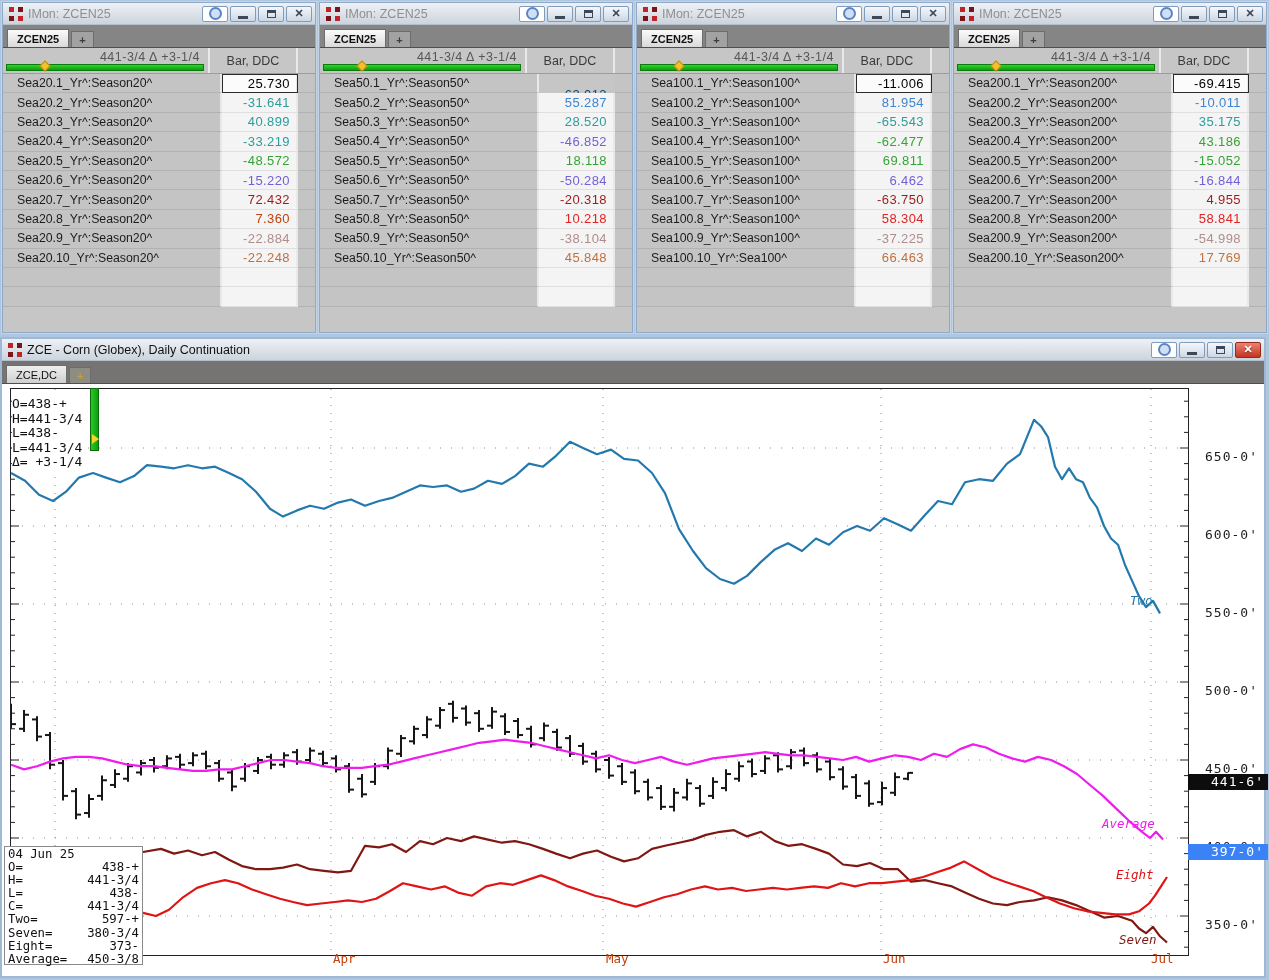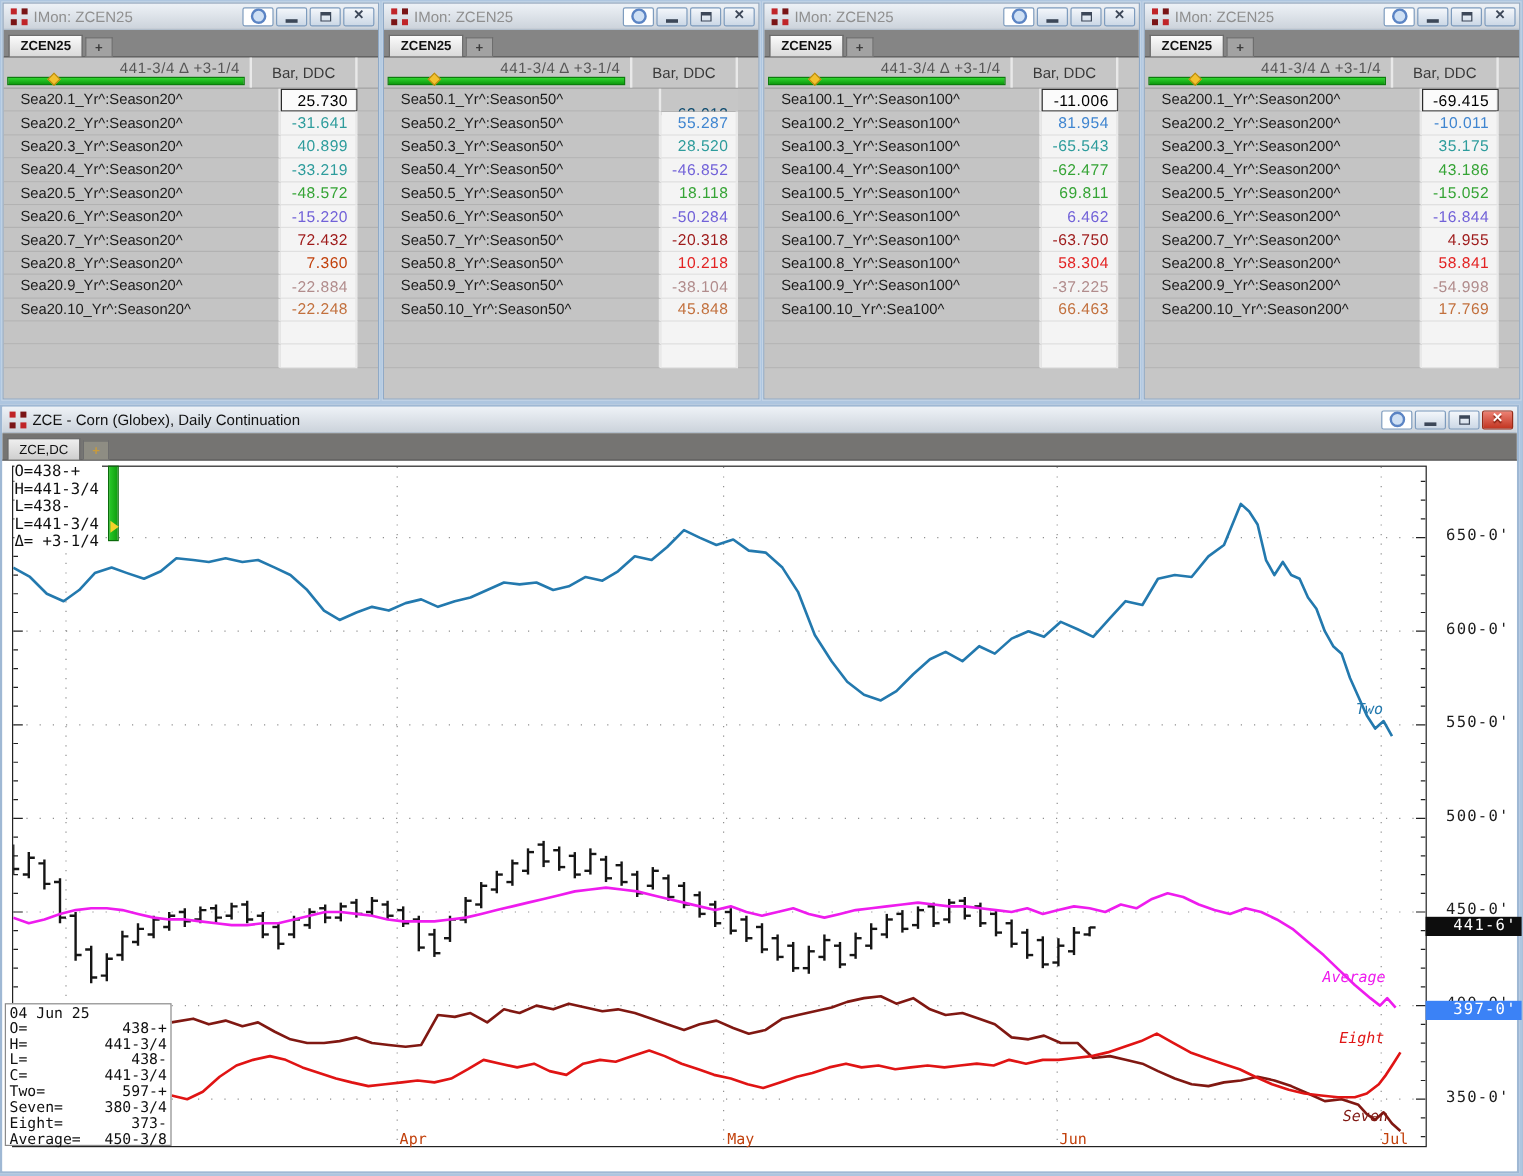--- a/index.html
+++ b/index.html
@@ -50,30 +50,30 @@
   .gbar .marker{position:absolute;left:34px;top:-3px;width:6px;height:6px;background:#f2c12e;
                 transform:rotate(45deg);border:1px solid #b88a10;}
   .th2{width:86px;font-size:12.5px;color:#3a3a3a;display:flex;align-items:center;justify-content:center;
        border-right:2px solid #e9e9e9;}
   .th3{width:17px;}
   .rows{display:flex;flex-direction:column;}
   .row{display:flex;height:19.4px;box-sizing:border-box;}
   .lab{flex:1;background:#c4c4c4;border-bottom:1px solid #b2b2b2;border-right:2px solid #e9e9e9;
        font-size:12.3px;color:#1c1c1c;display:flex;align-items:center;padding-left:14px;box-sizing:border-box;
        white-space:nowrap;overflow:hidden;}
-  .val{width:64px;background:#f4f4f4;border-bottom:1px solid #e0e0e0;border-right:2px solid #e9e9e9;
+  .val{width:76px;background:#f4f4f4;border-bottom:1px solid #e0e0e0;border-right:2px solid #e9e9e9;
        font-size:13px;display:flex;align-items:center;justify-content:flex-end;
        padding-right:6px;box-sizing:border-box;letter-spacing:.4px;}
   .val.sel{outline:1px solid #2b2b2b;outline-offset:-1px;background:#fbfbfb;}
   .ex{width:17px;background:#c4c4c4;border-bottom:1px solid #b2b2b2;}
   .erow .val{background:#f4f4f4;}
   .pfill{flex:1;background:#c6c6c6;}
   
   #chartwin{left:0;top:337px;width:1266px;height:641px;}
-  .mono{font-family:"DejaVu Sans Mono",monospace;}
+  .mono{font-family:"DejaVu Sans Mono",monospace;margin-top:10px;}
   #plotwrap{position:absolute;left:0;top:45px;right:0;bottom:0;background:#fff;}
   #plotsvg{position:absolute;left:8px;top:4px;}
   .info-block{position:absolute;left:10px;top:3px;font-size:13px;line-height:14.6px;color:#101010;
               background:#fff;padding-right:3px;z-index:3;}
   .curbar{position:absolute;left:88px;top:4px;width:9px;height:63px;z-index:3;
           background:linear-gradient(90deg,#29c829,#0e9e0e);border:1px solid #0a6b0a;box-sizing:border-box;}
   .curbar .yellowmark{position:absolute;right:-1px;bottom:6px;width:0;height:0;
           border-top:5px solid transparent;border-bottom:5px solid transparent;border-left:7px solid #f4d32a;}
   .tooltip{position:absolute;left:2px;top:452px;width:139px;height:119px;background:#fff;
            border:1px solid #8a8a8a;z-index:5;font-size:12.3px;line-height:13.1px;color:#101010;

